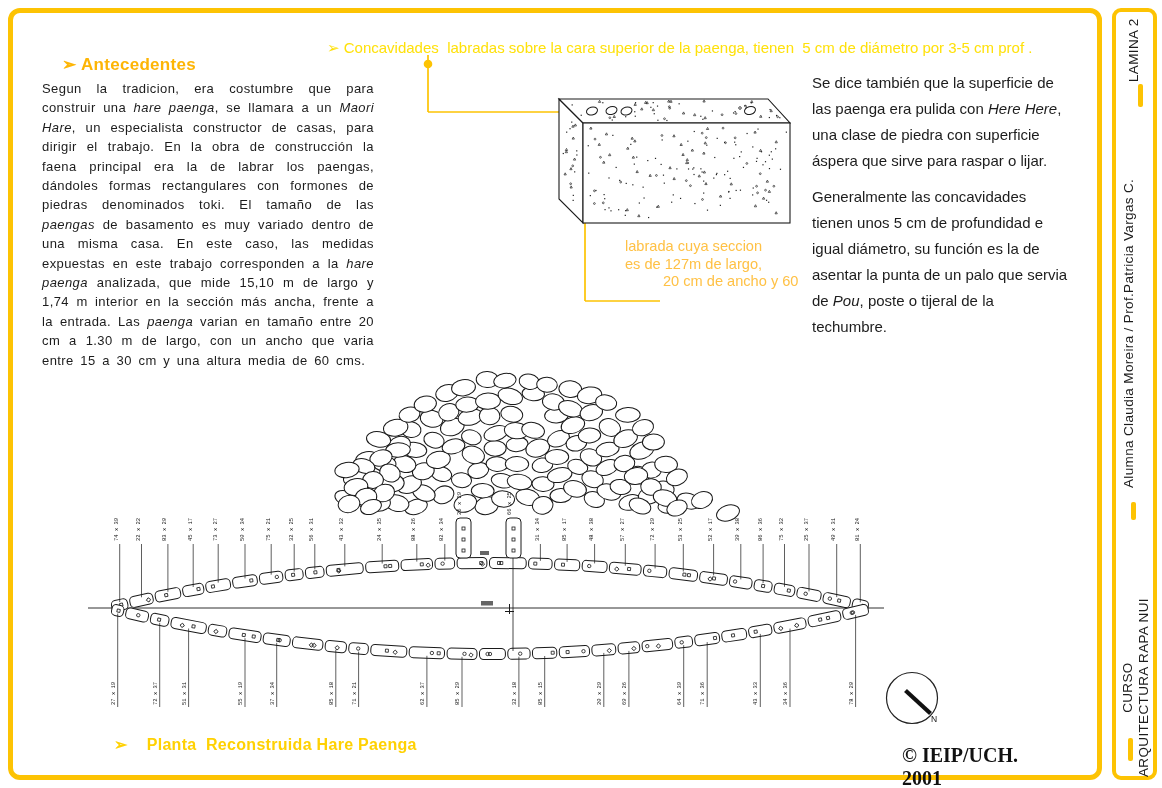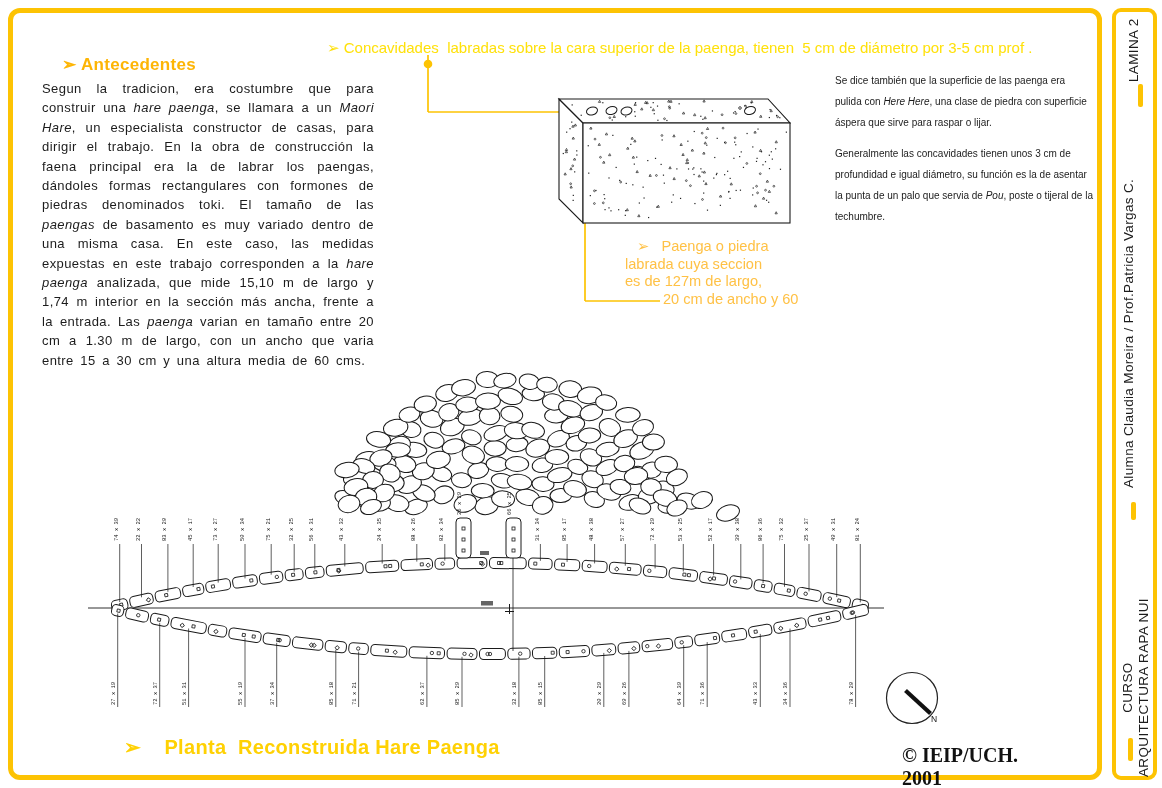--- a/index.html
+++ b/index.html
@@ -17,24 +17,24 @@
   #heading-antecedentes{left:62px;top:54px;font-size:17px;font-weight:bold;color:var(--amber);letter-spacing:.3px;z-index:2}
   #left-par{left:42px;top:79px;width:332px;font-size:13px;line-height:19.4px;text-align:justify;letter-spacing:.42px;word-spacing:2.6px;z-index:2}
 
   #top-note{left:327px;top:39px;font-size:15px;color:var(--yellow);white-space:pre;z-index:2}
 
   #stone-note{left:625px;top:238px;width:210px;font-size:14.6px;color:var(--callout);line-height:17.6px;z-index:2}
   #stone-note div{white-space:pre}
   #stone-note .ind1{padding-left:12px}
   #stone-note .ind2{padding-left:38px}
 
-  #right-col{left:835px;top:70px;width:258px;font-size:10px;line-height:21px;z-index:2}
+  #right-col{left:812px;top:70px;width:258px;font-size:15px;line-height:26px;z-index:2}
   #right-col p{margin-bottom:9.5px}
 
-  #plan-caption{left:124px;top:735px;font-size:20px;font-weight:bold;color:var(--capgold);white-space:pre;letter-spacing:.3px;z-index:2}
+  #plan-caption{left:114px;top:735px;font-size:16px;font-weight:bold;color:var(--capgold);white-space:pre;letter-spacing:.3px;z-index:2}
 
   #copyright{left:902px;top:744px;width:160px;font-family:"Liberation Serif",serif;font-weight:bold;font-size:20px;color:#111;z-index:2}
 
   .vtext{transform-origin:0 0;transform:rotate(-90deg);white-space:nowrap;font-size:13.5px;letter-spacing:.35px;color:#1c1c1c;z-index:2}
   #sb-lamina{left:1126px;top:82px}
   #sb-credit{left:1121px;top:488px}
   #sb-course{left:1120px;top:777px;text-align:center;line-height:16px}
   .gdash{background:var(--gold);width:4.5px;border-radius:2px;z-index:2}
   #sb-dash1{left:1138px;top:84px;height:23px}
   #sb-dash2{left:1131px;top:502px;height:18px}
@@ -772,29 +772,28 @@
       </g>
     </svg>
 
   <div id="heading-antecedentes" class="abs">➢ Antecedentes</div>
 
   <div id="left-par" class="abs"><span>Segun la tradicion, era costumbre que para construir una </span><span class="it">hare paenga</span><span>,  se llamara a un </span><span class="it">Maori Hare</span><span>, un especialista constructor de casas, para dirigir el trabajo. En la obra de construcción la faena principal era la de labrar los paengas, dándoles formas rectangulares con formones de piedras denominados toki. El tamaño de las </span><span class="it">paengas</span><span> de basamento es muy variado dentro de una misma casa. En este caso, las medidas expuestas en este trabajo corresponden a la </span><span class="it">hare paenga</span><span> analizada, que mide 15,10 m de largo y 1,74 m interior en la sección más ancha, frente a la entrada. Las </span><span class="it">paenga</span><span>  varian en tamaño entre 20 cm a 1.30 m de largo, con un ancho que varia entre 15 a 30 cm y una altura media de 60 cms.</span></div>
 
   <div id="top-note" class="abs">➢ Concavidades  labradas sobre la cara superior de la paenga, tienen  5 cm de diámetro por 3-5 cm prof .</div>
 
   <div id="stone-note" class="abs">
-    <div class="ind1">➢   Paenga o piedra</div>
     <div>labrada cuya seccion</div>
     <div>es de 127m de largo,</div>
     <div class="ind2">20 cm de ancho y 60</div>
   </div>
 
   <div id="right-col" class="abs">
     <p><span>Se dice también que la superficie de las paenga era pulida con </span><span class="it">Here Here</span><span>, una clase de piedra con superficie áspera que sirve para raspar o lijar.</span></p>
-    <p><span>Generalmente las concavidades tienen unos 3 cm de profundidad e igual diámetro, su función es la de asentar la punta de un palo que servia de </span><span class="it">Pou</span><span>, poste o tijeral de la techumbre.</span></p>
+    <p><span>Generalmente las concavidades tienen unos 5 cm de profundidad e igual diámetro, su función es la de asentar la punta de un palo que servia de </span><span class="it">Pou</span><span>, poste o tijeral de la techumbre.</span></p>
   </div>
 
   <div id="plan-caption" class="abs">➢    Planta  Reconstruida Hare Paenga</div>
 
   <div id="copyright" class="abs">© IEIP/UCH. 2001</div>
 
   <div id="sb-lamina" class="abs vtext">LAMINA 2</div>
   <div id="sb-dash1" class="abs gdash"></div>
   <div id="sb-credit" class="abs vtext">Alumna Claudia Moreira / Prof.Patricia Vargas C.</div>
   <div id="sb-dash2" class="abs gdash"></div>

